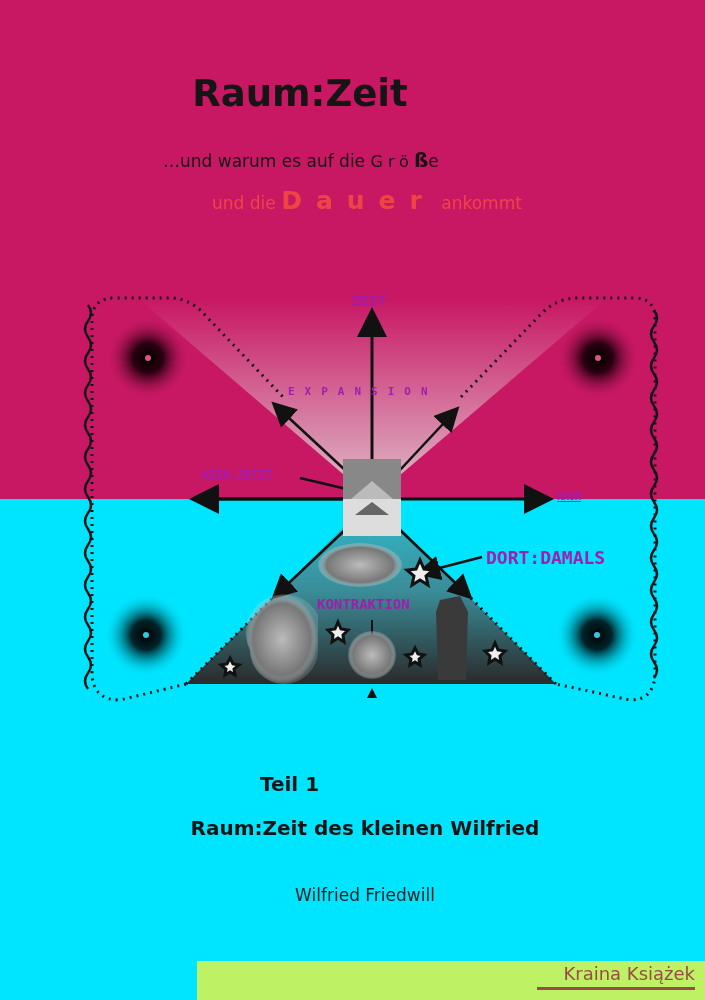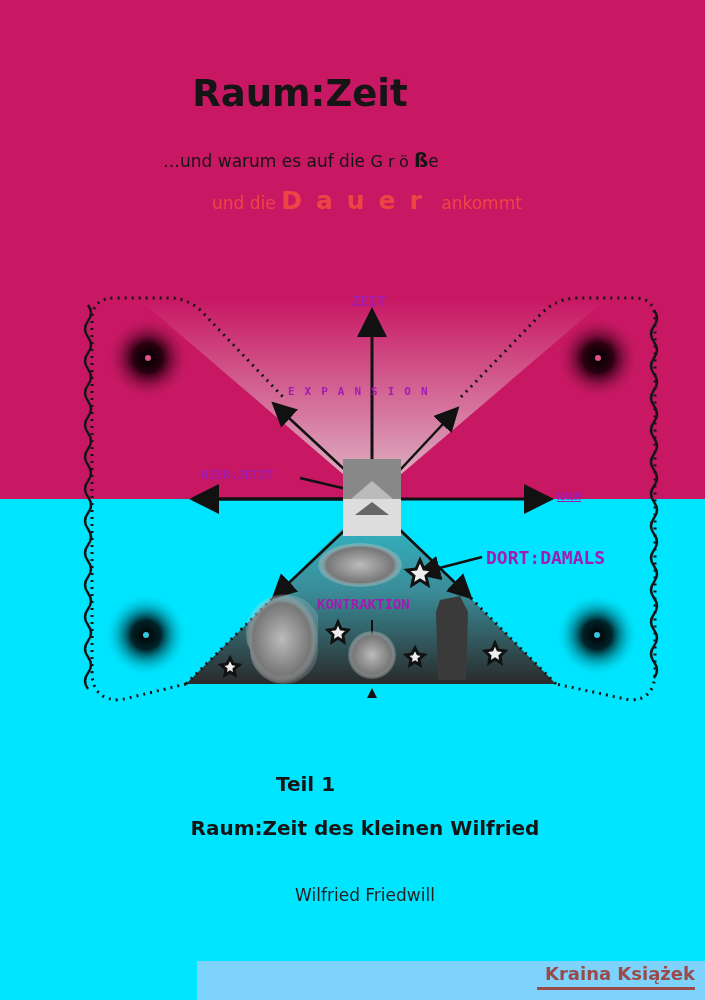--- a/index.html
+++ b/index.html
@@ -6,24 +6,24 @@
   body{width:705px;height:1000px;position:relative;overflow:hidden;font-family:"DejaVu Sans",sans-serif;}
   .bg-top{position:absolute;left:0;top:0;width:705px;height:499px;background:#C81864;}
   .bg-bot{position:absolute;left:0;top:499px;width:705px;height:501px;background:#00E5FF;}
   .title{position:absolute;left:0;top:72px;width:600px;text-align:center;font-family:"DejaVu Sans",sans-serif;font-weight:bold;font-size:37px;color:#151515;}
   .sub1{position:absolute;left:163px;top:148px;font-size:17px;color:#151515;white-space:nowrap;}
   .sub2{position:absolute;left:212px;top:186px;font-size:17px;color:#ef4444;white-space:nowrap;}
   .big{font-size:16px;font-weight:normal;letter-spacing:5px;}
   .big2{font-size:25px;font-weight:bold;letter-spacing:14px;}
   .diagram{position:absolute;left:0;top:0;width:705px;height:1000px;}
   .lbl{position:absolute;font-family:"DejaVu Sans Mono",monospace;font-weight:bold;color:#a21caf;white-space:nowrap;}
-  .teil{position:absolute;left:16px;width:579px;text-align:center;top:772px;font-weight:bold;font-size:20px;color:#151515;}
+  .teil{position:absolute;left:0;width:579px;text-align:center;top:772px;font-weight:bold;font-size:20px;color:#151515;}
   .subtitle{position:absolute;left:0;width:730px;text-align:center;top:816px;font-weight:bold;font-size:20px;color:#151515;}
   .author{position:absolute;left:0;width:730px;text-align:center;top:885px;font-size:17px;color:#222;}
-  .strip{position:absolute;left:197px;top:961px;width:508px;height:39px;background:#7dd3fc;font-weight:bold;}
+  .strip{position:absolute;left:197px;top:961px;width:508px;height:39px;background:#bef264;}
   .brand{position:absolute;right:10px;top:2px;font-size:18px;color:#9B4A4A;font-family:"DejaVu Sans",sans-serif;}
   .brand-line{position:absolute;right:10px;top:26px;width:158px;height:3px;background:#9B4A4A;}
 </style>
 </head>
 <body>
 
 <div class="bg-top"></div>
 <div class="bg-bot"></div>
 
 <svg class="diagram" viewBox="0 0 705 1000" width="705" height="1000">

